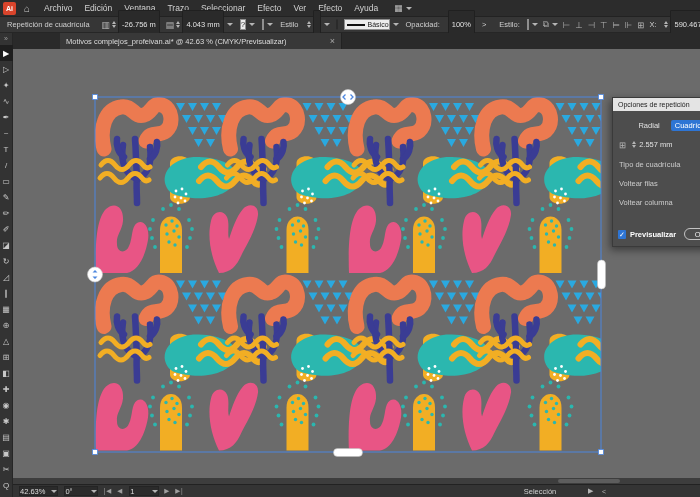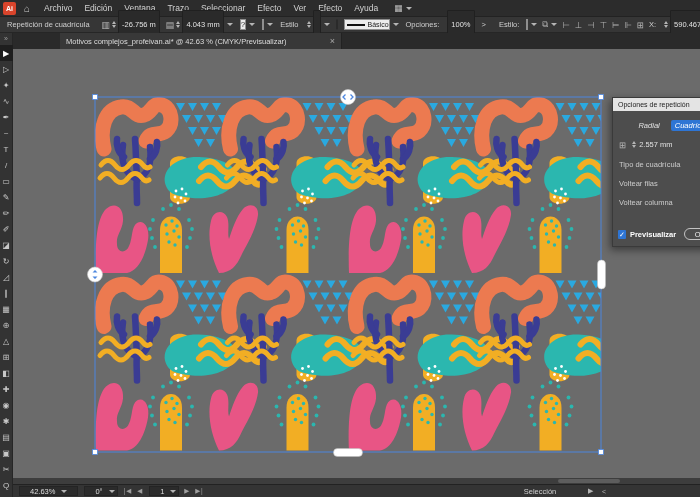--- a/index.html
+++ b/index.html
@@ -48,37 +48,37 @@
   .tb-collapse{color:#9a9a9a;font-size:7px;height:12px;line-height:12px;}
   .tool{width:13px;height:16px;display:flex;align-items:center;justify-content:center;
     color:#c8c8c8;font-size:8px;}
   .tool.active{background:#1e1e1e;color:#fff;}
   
   .panel{left:612px;top:97px;width:110px;height:150px;background:#4d4d4d;border:1px solid #3a3a3a;
     box-shadow:-2px 3px 8px rgba(0,0,0,.45);z-index:7;color:#d8d8d8;font-size:7.5px;}
   .panel-header{height:13px;background:#e4e4e4;color:#222;display:flex;align-items:center;
     padding:0 5px;font-size:7px;}
   .panel-tabs{display:flex;justify-content:flex-end;align-items:center;gap:7px;margin:9px 6px 0 0;}
-  .panel-tab{color:#e2e2e2;padding:1px 4px;border-radius:2px;font-style:italic;}
+  .panel-tab{color:#e2e2e2;padding:1px 4px;border-radius:2px;}
   .panel-tab.active{background:var(--c-accent,#2e75d4);color:#fff;}
   .panel-field{display:flex;align-items:center;margin:8px 0 0 6px;gap:2px;color:#e0e0e0;}
   .panel-row{margin:10px 0 0 6px;color:#cbcbcb;}
   .panel-bottom{position:absolute;left:0;bottom:6px;width:100%;display:flex;align-items:center;padding:0 5px;}
   .checkbox{width:9px;height:9px;background:var(--c-accent,#2e75d4);border-radius:1px;color:#fff;
     font-size:7px;line-height:9px;text-align:center;margin-right:4px;}
   .prev-label{color:#fff;font-weight:bold;}
   .ok-btn{margin-left:8px;width:36px;height:12px;border:1px solid #c2c2c2;border-radius:7px;
     color:#f0f0f0;display:flex;align-items:center;justify-content:center;font-size:7.5px;}
   
   .scrollstrip{left:13px;top:478px;width:687px;height:6px;background:#3d3d3d;z-index:5;}
   .scroll-thumb{position:absolute;left:545px;top:1px;width:62px;height:4px;background:#5d5d5d;border-radius:2px;}
   .statusbar{left:0;top:484px;width:700px;height:13px;background:#343434;border-top:1px solid #222;
     z-index:5;display:flex;align-items:center;color:#c5c5c5;font-size:7.5px;}
   .st-box{background:#2b2b2b;border:1px solid #242424;height:10px;display:inline-flex;align-items:center;
-    padding:0 10px;gap:3px;margin-left:6px;color:#ddd;}
+    padding:0 0;gap:3px;margin-left:6px;color:#ddd;}
   .st-nav{color:#9f9f9f;font-size:6.5px;margin-left:5px;letter-spacing:1px;}
   .st-tool{position:absolute;left:505px;width:70px;text-align:center;color:#d0d0d0;}
   .st-arrow{position:absolute;color:#b5b5b5;font-size:7px;}
 </style>
 </head>
 <body>
 
 <svg class="abs" width="700" height="497" viewBox="0 0 700 497" style="left:0;top:0;z-index:1;">
   <defs>
     <clipPath id="canvasClip">
@@ -246,21 +246,21 @@
       <i class="dn"></i>
     </span>
   <span class="num-box" style="width:24px;"></span>
   <span class="caret"></span>
   <span class="gray-box"></span>
   <span class="stroke-style">
     <span class="stroke-line"></span>
     <span>Básico</span>
   </span>
   <span class="caret"></span>
-  <span class="ob-label">Opciones:</span>
+  <span class="ob-label">Opacidad:</span>
   <span class="num-box">100%</span>
   <span class="ob-label">&gt;</span>
   <span class="ob-label">Estilo:</span>
   <span class="swatch" style="margin-left:1px;"></span>
   <span class="caret"></span>
   <span class="divider-sp"></span>
   <span class="mini-icon">⧉</span>
   <span class="caret"></span>
   <span class="mini-icon">⊢</span>
   <span class="mini-icon">⊥</span>

